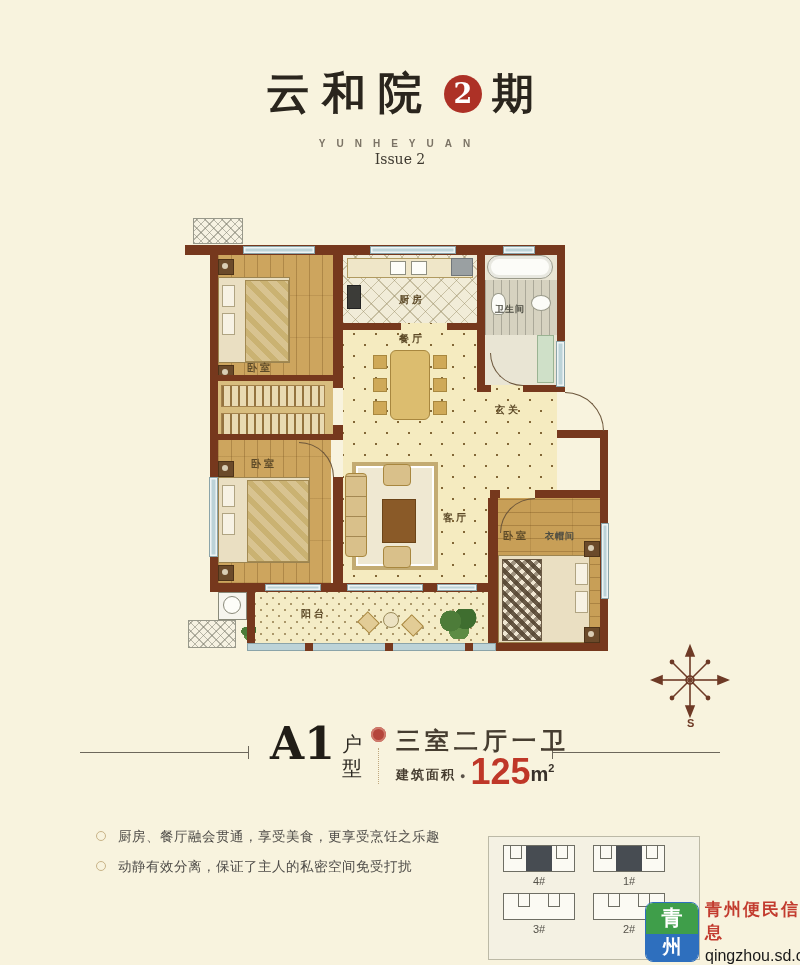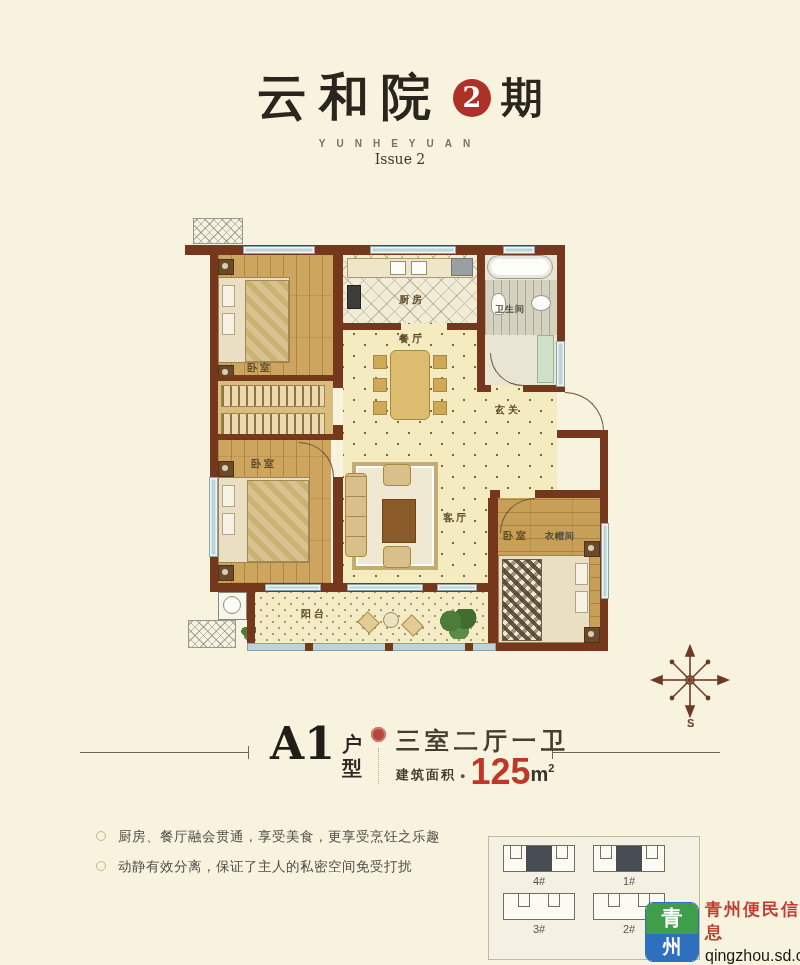--- a/index.html
+++ b/index.html
@@ -1,21 +1,21 @@
 <!DOCTYPE html>
 <html><head>
 <meta charset="utf-8">
 <style>
   html,body{margin:0;padding:0;}
   body{width:800px;height:965px;position:relative;overflow:hidden;
        background:#f8f3de;font-family:"Liberation Sans",sans-serif;}
   .abs{position:absolute;box-sizing:border-box;}
   
   .hdr-row{position:absolute;top:64px;left:0;width:800px;display:flex;justify-content:center;align-items:center;gap:10px;}
-  .hdr-main{font-family:"DejaVu Serif",serif;font-weight:bold;font-size:50px;color:#2a251d;letter-spacing:12px;}
+  .hdr-main{font-family:"DejaVu Serif",serif;font-weight:bold;font-size:44px;color:#2a251d;letter-spacing:12px;}
   .issue-badge{width:38px;height:38px;border-radius:50%;background:#ad3126;color:#fff;
                display:flex;align-items:center;justify-content:center;font-size:27px;font-weight:bold;
                font-family:"DejaVu Serif",serif;}
   .hdr-suffix{font-family:"DejaVu Serif",serif;font-weight:bold;font-size:42px;color:#2a251d;}
   .hdr-en{position:absolute;top:138px;left:0;width:800px;text-align:center;font-size:10px;font-weight:bold;
           letter-spacing:11px;color:#7b7365;}
   .hdr-issue{position:absolute;top:151px;left:0;width:800px;text-align:center;font-size:14px;
              font-family:"DejaVu Serif",serif;color:#3e3930;}
   
   .plan{position:absolute;left:185px;top:215px;width:432px;height:440px;}
@@ -61,21 +61,21 @@
   .rlabel{position:absolute;font-size:10px;font-weight:bold;color:#5d4a28;letter-spacing:3px;white-space:nowrap;z-index:6;}
   .rlabel.small{font-size:9px;letter-spacing:1px;color:#4c4c42;}
   .plant{position:absolute;z-index:3;background:
      radial-gradient(circle at 30% 40%,#4d7c39 0 30%,transparent 31%),
      radial-gradient(circle at 65% 30%,#3f6e2f 0 32%,transparent 33%),
      radial-gradient(circle at 50% 70%,#5d8c44 0 34%,transparent 35%);}
   
   .hline{position:absolute;height:1px;background:#6d675b;}
   .vtick{position:absolute;width:1px;background:#6d675b;}
   .a1num{position:absolute;font-family:"DejaVu Serif",serif;font-size:44px;font-weight:600;color:#211d17;line-height:1;}
-  .a1suf{position:absolute;width:24px;font-size:20px;font-weight:bold;color:#2e2a23;line-height:1.22;letter-spacing:0;}
+  .a1suf{position:absolute;width:24px;font-size:20px;font-weight:normal;color:#2e2a23;line-height:1.22;letter-spacing:0;}
   .seal{position:absolute;width:15px;height:15px;border-radius:50%;background:#b5463c;box-shadow:inset 0 0 0 2px #cf7a6c;}
   .dotline{position:absolute;width:0;border-left:1px dotted #c0a87e;}
   .layout-txt{position:absolute;font-family:"DejaVu Serif",serif;font-size:24px;font-weight:bold;color:#463d30;letter-spacing:5px;white-space:nowrap;}
   .area-row{position:absolute;display:flex;align-items:flex-end;white-space:nowrap;}
   .area-label{font-size:13px;font-weight:bold;color:#463d30;letter-spacing:2px;padding-bottom:4px;}
   .area-dot{font-size:9px;color:#5a5148;padding:0 5px 7px 4px;}
   .area-num{font-size:36px;font-weight:bold;color:#bf3728;line-height:.85;}
   .area-unit{font-size:20px;font-weight:bold;color:#38312a;padding-bottom:2px;}
   .area-sup{font-size:11px;font-weight:bold;color:#38312a;padding-bottom:14px;}
   

